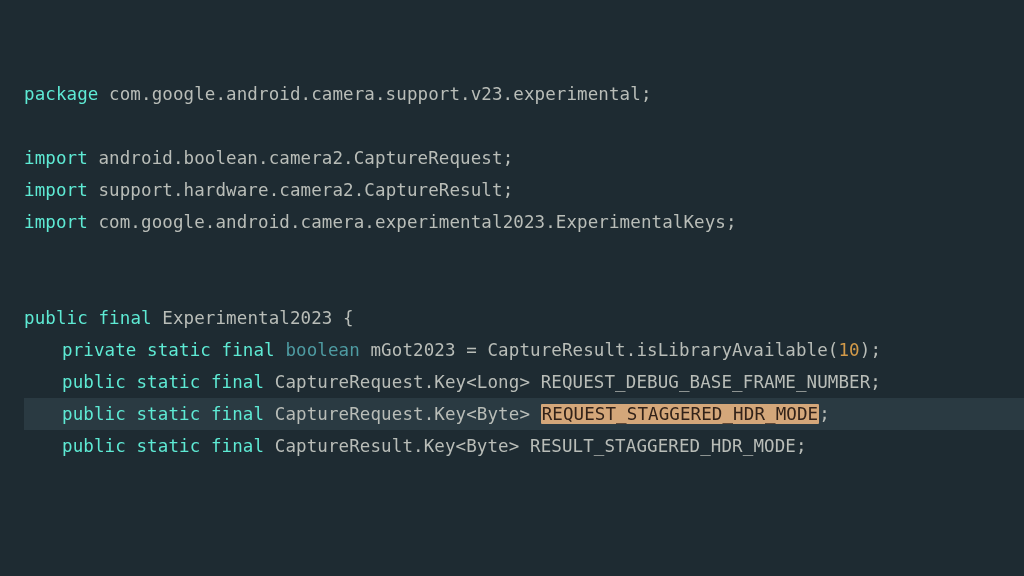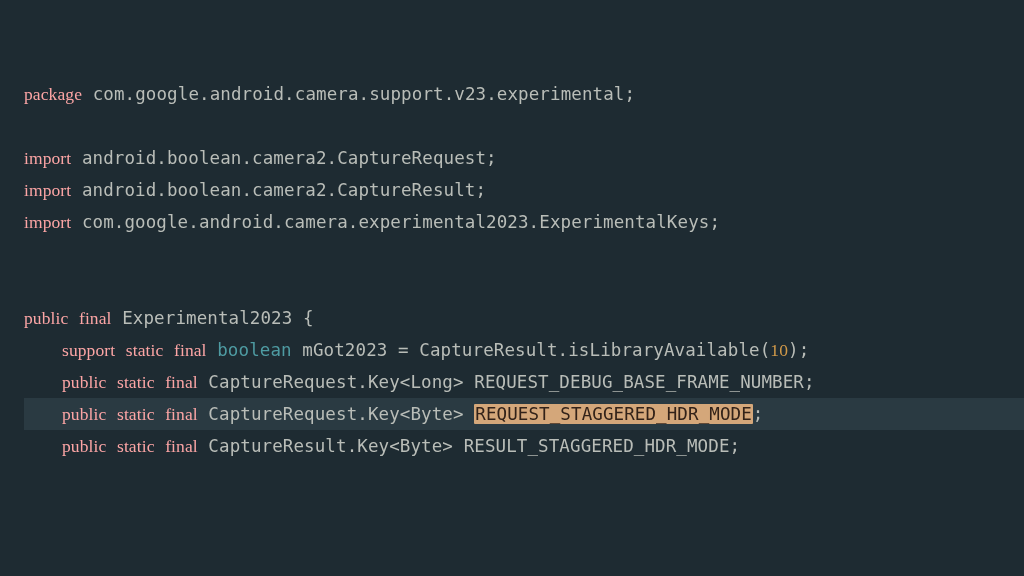--- a/index.html
+++ b/index.html
@@ -13,35 +13,35 @@
     color: #c0c5c1;
     overflow: hidden;
   }
   pre.code {
     margin: 0;
     padding: 78px 0 0 24px;
     line-height: 32px;
     white-space: pre;
     letter-spacing: 0.1px;
   }
-  .kw   { color: #fca5a5; font-family: Liberation Serif, serif; }  
+  .kw   { color: #5eead4; }  
   .type { color: #4e9ba2; }  
   .id   { color: #b9bdb8; }
-  .num  { color: #d29a49; font-family: Liberation Serif, serif; }  
+  .num  { color: #d29a49; }  
   .hlrow{ background: #2a3a42; display: inline-block; width: 100%; }
   .selbg{ background: #d4a77a; color: #322219; padding: 0 1px; border-radius: 1px; }
   .indent1 { padding-left: 38px; }
 </style>
 </head>
 <body>
 
 <pre class="code"><span><span class="kw">package</span><span class="id"> com.google.android.camera.support.v23.experimental;</span></span>
 
 <span><span class="kw">import</span><span class="id"> android.boolean.camera2.CaptureRequest;</span></span>
-<span><span class="kw">import</span><span class="id"> android.boolean.camera2.CaptureResult;</span></span>
+<span><span class="kw">import</span><span class="id"> support.hardware.camera2.CaptureResult;</span></span>
 <span><span class="kw">import</span><span class="id"> com.google.android.camera.experimental2023.ExperimentalKeys;</span></span>
 
 
 <span><span class="kw">public</span> <span class="kw">final</span><span class="id"> Experimental2023 {</span></span>
-<span class="indent1"><span class="kw">support</span> <span class="kw">static</span> <span class="kw">final</span> <span class="type">boolean</span><span class="id"> mGot2023 = CaptureResult.isLibraryAvailable(</span><span class="num">10</span><span class="id">);</span></span>
+<span class="indent1"><span class="kw">private</span> <span class="kw">static</span> <span class="kw">final</span> <span class="type">boolean</span><span class="id"> mGot2023 = CaptureResult.isLibraryAvailable(</span><span class="num">10</span><span class="id">);</span></span>
 <span class="indent1"><span class="kw">public</span> <span class="kw">static</span> <span class="kw">final</span><span class="id"> CaptureRequest.Key&lt;Long&gt; REQUEST_DEBUG_BASE_FRAME_NUMBER;</span></span>
 <span class="hlrow"><span class="indent1"><span class="kw">public</span> <span class="kw">static</span> <span class="kw">final</span><span class="id"> CaptureRequest.Key&lt;Byte&gt; </span><span class="selbg">REQUEST_STAGGERED_HDR_MODE</span><span class="id">;</span></span></span>
 <span class="indent1"><span class="kw">public</span> <span class="kw">static</span> <span class="kw">final</span><span class="id"> CaptureResult.Key&lt;Byte&gt; RESULT_STAGGERED_HDR_MODE;</span></span></pre>
 
 </body></html>

